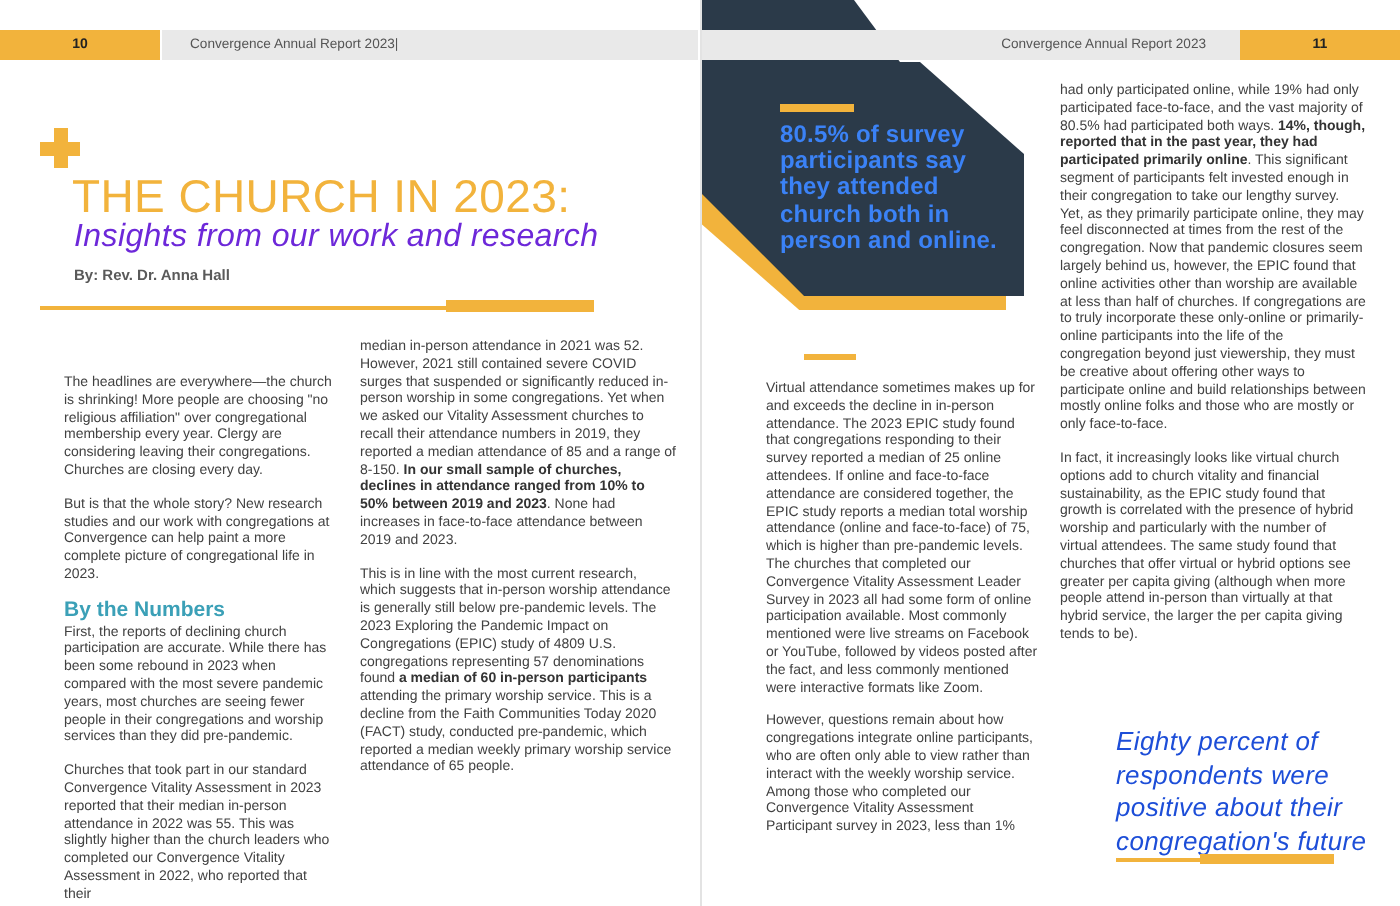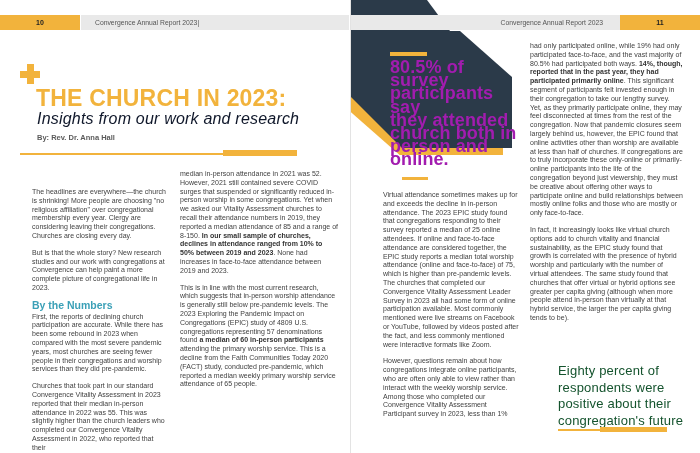--- a/index.html
+++ b/index.html
@@ -23,25 +23,25 @@
   .hdr-bar.left{left:81px;width:268px;justify-content:flex-start;padding-left:14px;box-sizing:border-box;}
   .hdr-bar.right{left:351px;width:269px;justify-content:flex-end;padding-right:17px;box-sizing:border-box;}
 
   .seam{position:absolute;left:349.5px;top:0;width:1px;height:453px;background:#e3e3e3;z-index:4;}
 
   
   .plus-icon{position:absolute;left:20px;top:64px;width:20px;height:20px;z-index:2;}
   .plus-icon::before{content:"";position:absolute;left:0;top:6.5px;width:20px;height:7px;background:#F2B33C;}
   .plus-icon::after{content:"";position:absolute;left:6.5px;top:0;width:7px;height:20px;background:#F2B33C;}
   .title{
-    position:absolute;left:36px;top:85px;font-size:23px;font-weight:700;color:#F2B33C;
+    position:absolute;left:36px;top:85px;font-size:23px;font-weight:400;color:#F2B33C;
     letter-spacing:0.2px;z-index:2;white-space:nowrap;
   }
   .subtitle{
-    position:absolute;left:37px;top:110px;font-size:16px;font-style:italic;color:#0f172a;
+    position:absolute;left:37px;top:110px;font-size:16px;font-style:italic;color:#6d28d9;
     font-weight:500;z-index:2;white-space:nowrap;letter-spacing:0.2px;
   }
   .byline{position:absolute;left:37px;top:133px;font-size:7.5px;color:#5a5a5a;font-weight:600;}
   .rule-thin{position:absolute;background:#F2B33C;height:2px;}
   .rule-thick{position:absolute;background:#F2B33C;}
 
   
   .col{position:absolute;color:#414141;font-size:7px;line-height:8.8px;text-align:left;}
   .col p{margin:0 0 8px 0;}
   .col strong{color:#333;}
@@ -56,28 +56,28 @@
     position:absolute;left:351px;top:60px;width:152px;height:95px;background:#F2B33C;z-index:2;
     clip-path:polygon(0% 0%, 78% 0%, 100% 37%, 100% 100%, 32% 100%, 0% 55%);
   }
   .callout-navy{
     position:absolute;left:351px;top:31px;width:161px;height:117px;background:#2B3A49;z-index:3;
     clip-path:polygon(0% 0%, 67.7% 0%, 100% 39.3%, 100% 100%, 31.7% 100%, 0% 56.4%);
   }
   .callout-line{position:absolute;left:390px;top:52px;width:37px;height:4px;background:#F2B33C;z-index:4;}
   .callout-text{
     position:absolute;left:390px;top:61px;width:132px;z-index:4;
-    color:#a21caf;font-size:18px;font-weight:bold;line-height:13.2px;white-space:pre-line;letter-spacing:0.1px;
+    color:#3b82f6;font-size:12px;font-weight:bold;line-height:13.2px;white-space:pre-line;letter-spacing:0.1px;
   }
   .mini-line{position:absolute;left:402px;top:177px;width:26px;height:3px;background:#F2B33C;z-index:2;}
 
   
   .pull-quote{
     position:absolute;left:558px;top:363px;width:135px;
-    color:#14532d;font-size:13px;line-height:16.5px;white-space:pre-line;letter-spacing:0.2px;
+    color:#1d4ed8;font-size:13px;font-style:italic;line-height:16.5px;white-space:pre-line;letter-spacing:0.2px;
   }
   .quote-rule-thin{position:absolute;left:558px;top:429px;width:44px;height:2px;background:#F2B33C;}
   .quote-rule-thick{position:absolute;left:600px;top:426.5px;width:67px;height:5.5px;background:#F2B33C;}
 </style>
 </head>
 <body>
 
 <div class="seam"></div>
 
 <div class="callout-navy-top"></div>

